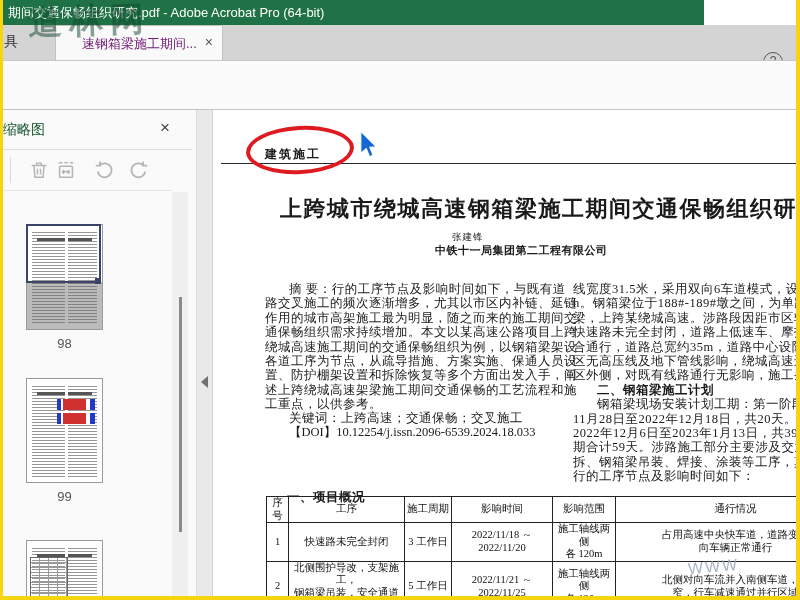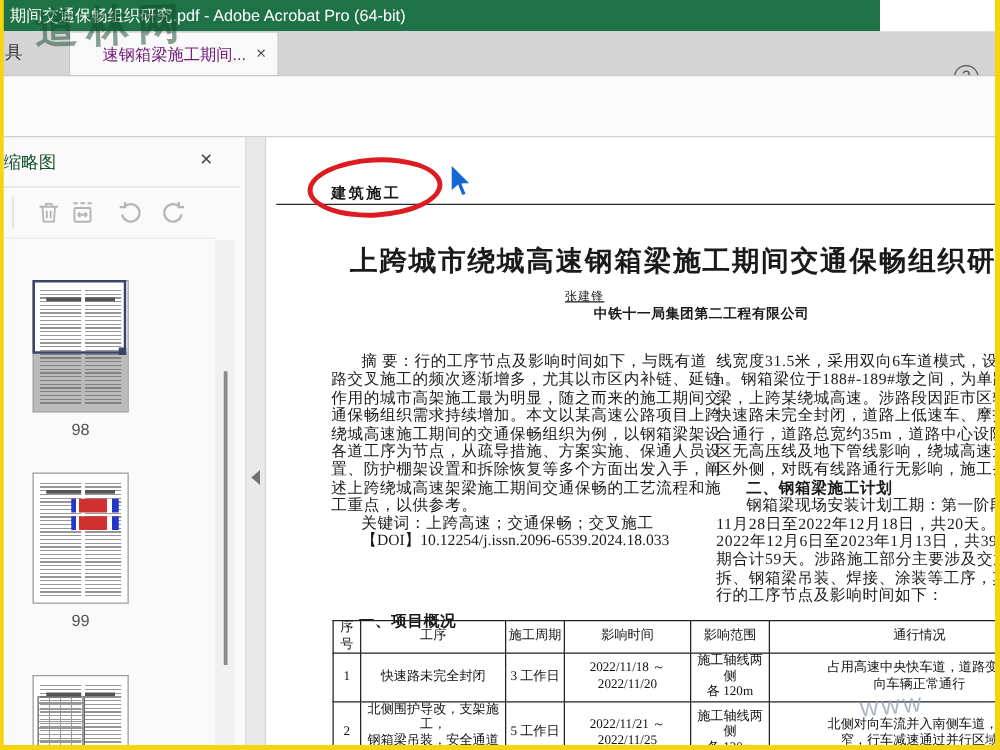--- a/index.html
+++ b/index.html
@@ -67,22 +67,22 @@
   
   .splitter{position:absolute;left:196px;top:110px;width:17px;height:490px;background:#e9e9e9;border-left:1px solid #dcdcdc;border-right:1px solid #d2d2d2;box-sizing:border-box;}
   .splitter .tri{position:absolute;left:4px;top:266px;width:0;height:0;border-top:6px solid transparent;border-bottom:6px solid transparent;border-right:7px solid #707070;}
 
   
   .docarea{position:absolute;left:213px;top:110px;width:658px;height:486px;background:#fff;overflow:hidden;}
   .page{position:absolute;left:0;top:0;width:1100px;height:486px;color:#1a1a1a;font-family:"Liberation Serif","DejaVu Serif",serif;}
   .jheader{position:absolute;left:52px;top:36px;font-size:12px;font-weight:bold;letter-spacing:2px;}
   .hrule{position:absolute;left:8px;top:53px;width:1080px;height:1px;background:#2a2a2a;}
   .ptitle{position:absolute;left:67px;top:84px;font-size:22px;font-weight:bold;letter-spacing:1.5px;white-space:nowrap;font-family:"Liberation Sans","DejaVu Sans",sans-serif;}
-  .pauthor{position:absolute;left:239px;top:121px;font-size:9.5px;letter-spacing:1px;text-decoration:underline;}
-  .paffil{position:absolute;left:222px;top:133px;font-size:11px;font-weight:bold;letter-spacing:0.5px;white-space:nowrap;margin-left:40px;}
+  .pauthor{position:absolute;left:239px;top:121px;font-size:9.5px;letter-spacing:1px;}
+  .paffil{position:absolute;left:222px;top:133px;font-size:11px;font-weight:bold;letter-spacing:0.5px;white-space:nowrap;}
   .colL{position:absolute;left:52px;top:172px;width:300px;}
   .colR{position:absolute;left:360px;top:172px;width:246px;}
   .line{height:14.4px;line-height:14.4px;font-size:12.5px;letter-spacing:0.5px;white-space:nowrap;}
   .line.ind{text-indent:24px;}
   .line.head{font-weight:bold;}
   .kw{position:absolute;left:52px;top:301px;}
   .doi{position:absolute;left:52px;top:315px;letter-spacing:0;}
   .sec1{position:absolute;left:74px;top:336px;margin-top:44px;}
   .body1{position:absolute;left:70px;top:352px;}
 

